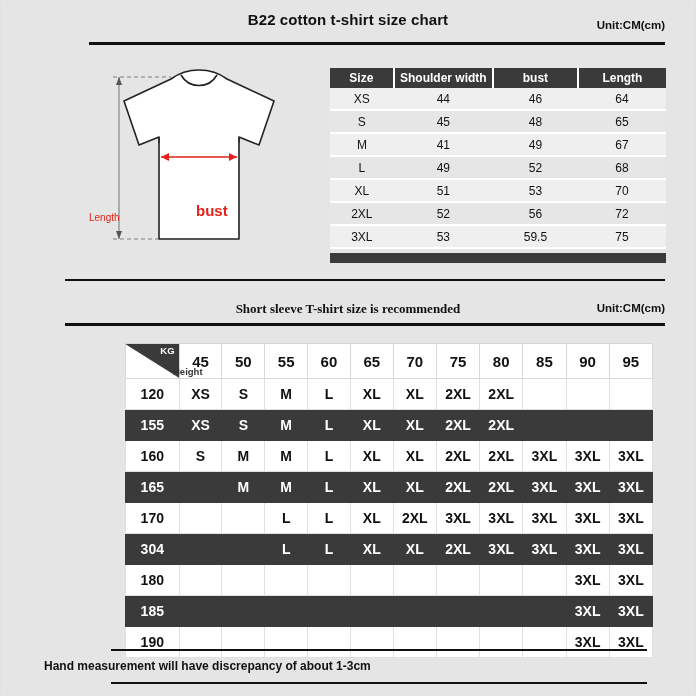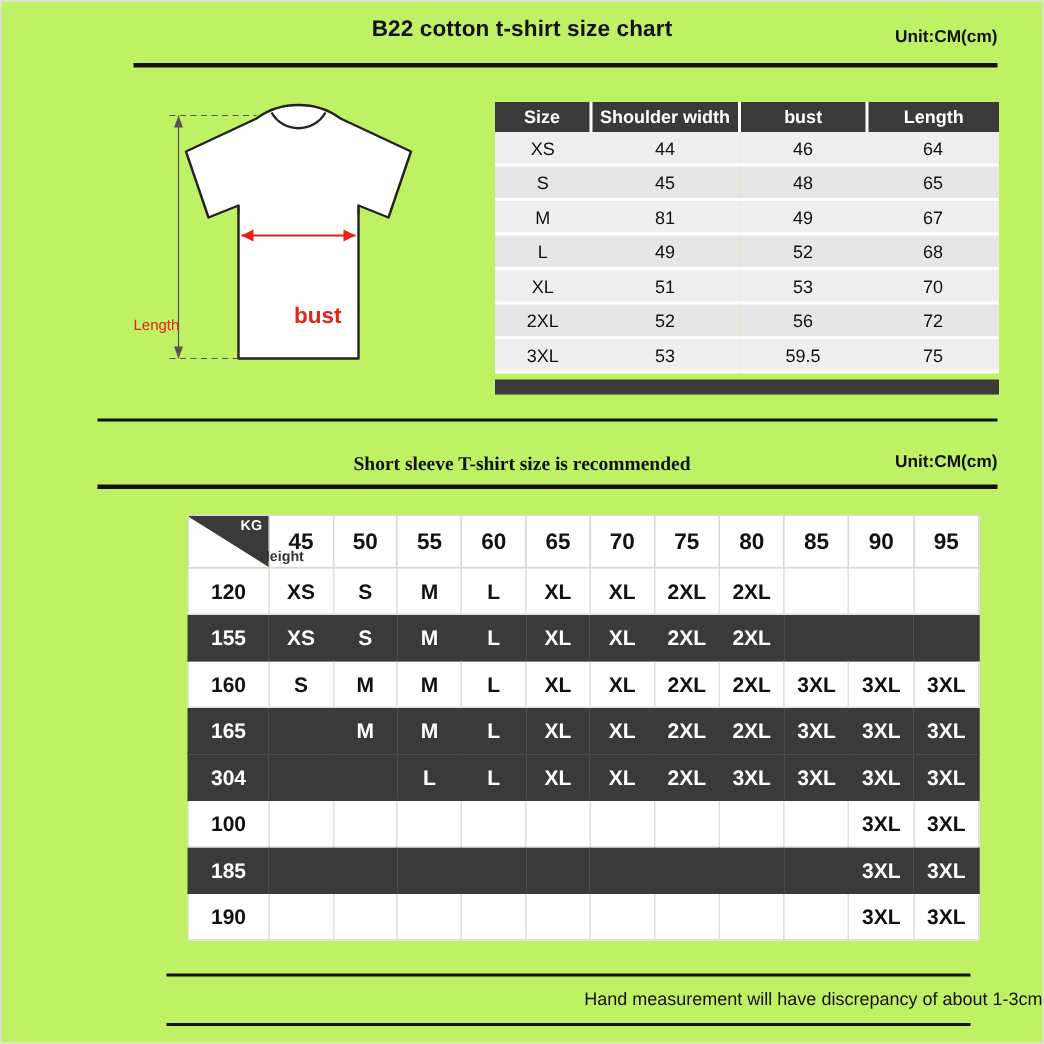--- a/index.html
+++ b/index.html
@@ -14,21 +14,21 @@
     color: #111111;
     overflow: hidden;
     position: relative;
   }
   .page {
     position: relative;
     width: 696px;
     height: 696px;
     box-sizing: border-box;
     border: 1px solid #e2e2e2;
-    background: #bef264;
+    background: #e5e5e5;
   }
 
   
   .top-title {
     position: absolute;
     left: 0;
     right: 0;
     top: 10px;
     text-align: center;
     font-size: 15px;
@@ -222,23 +222,23 @@
     right: 48px;
     top: 648px;
     height: 2px;
     background: #111;
   }
   .foot-note {
     position: absolute;
     left: 0;
     right: 0;
     top: 658px;
-    text-align: right;
+    text-align: left;
     font-size: 12px;
-    font-weight: normal;
+    font-weight: bold;
     padding-left: 43px;
   }
   .rule-foot-bot {
     position: absolute;
     left: 110px;
     right: 48px;
     top: 681px;
     height: 2px;
     background: #111;
   }
@@ -294,21 +294,21 @@
         <td>64</td>
       </tr>
       <tr>
         <td>S</td>
         <td>45</td>
         <td>48</td>
         <td>65</td>
       </tr>
       <tr>
         <td>M</td>
-        <td>81</td>
+        <td>41</td>
         <td>49</td>
         <td>67</td>
       </tr>
       <tr>
         <td>L</td>
         <td>49</td>
         <td>52</td>
         <td>68</td>
       </tr>
       <tr>
@@ -414,36 +414,50 @@
         <td>M</td>
         <td>L</td>
         <td>XL</td>
         <td>XL</td>
         <td>2XL</td>
         <td>2XL</td>
         <td>3XL</td>
         <td>3XL</td>
         <td>3XL</td>
       </tr>
+      <tr class="light">
+        <td class="h">170</td>
+        <td></td>
+        <td></td>
+        <td>L</td>
+        <td>L</td>
+        <td>XL</td>
+        <td>2XL</td>
+        <td>3XL</td>
+        <td>3XL</td>
+        <td>3XL</td>
+        <td>3XL</td>
+        <td>3XL</td>
+      </tr>
       <tr class="dark">
         <td class="h">304</td>
         <td></td>
         <td></td>
         <td>L</td>
         <td>L</td>
         <td>XL</td>
         <td>XL</td>
         <td>2XL</td>
         <td>3XL</td>
         <td>3XL</td>
         <td>3XL</td>
         <td>3XL</td>
       </tr>
       <tr class="light">
-        <td class="h">100</td>
+        <td class="h">180</td>
         <td></td>
         <td></td>
         <td></td>
         <td></td>
         <td></td>
         <td></td>
         <td></td>
         <td></td>
         <td></td>
         <td>3XL</td>

